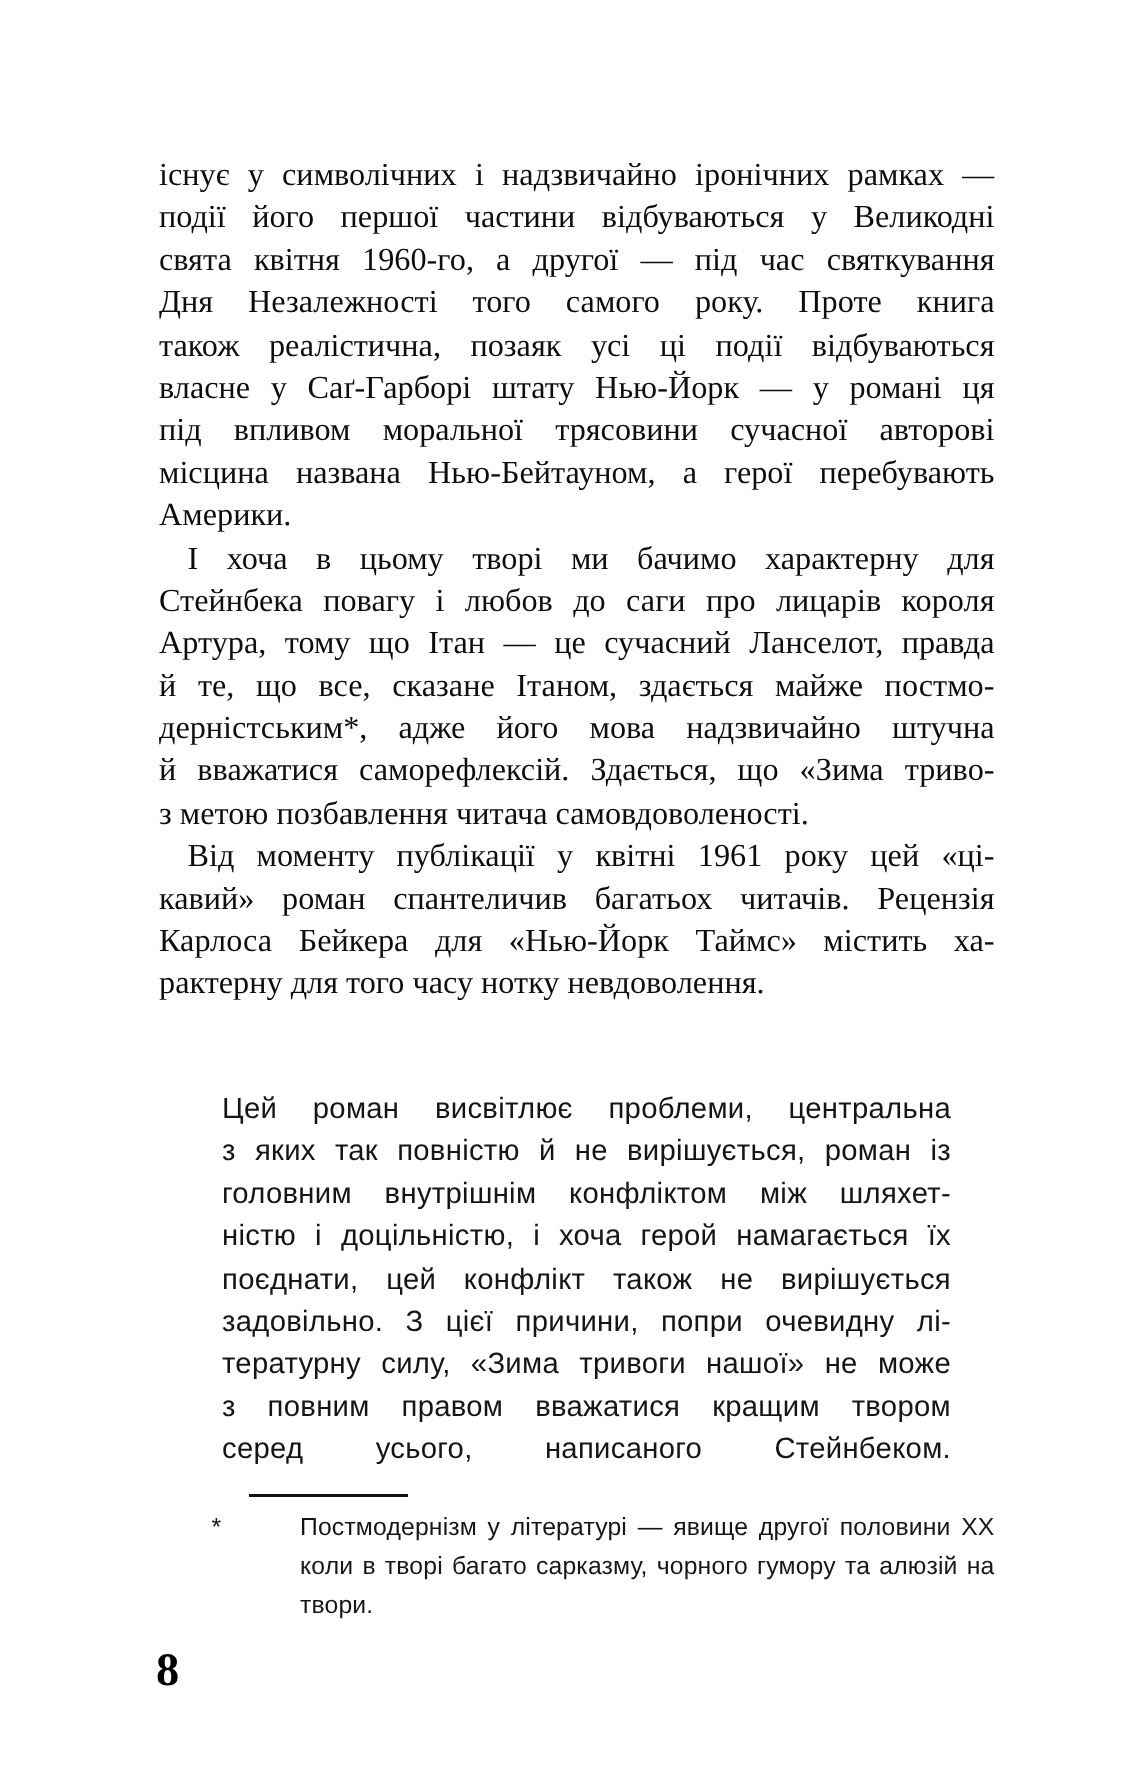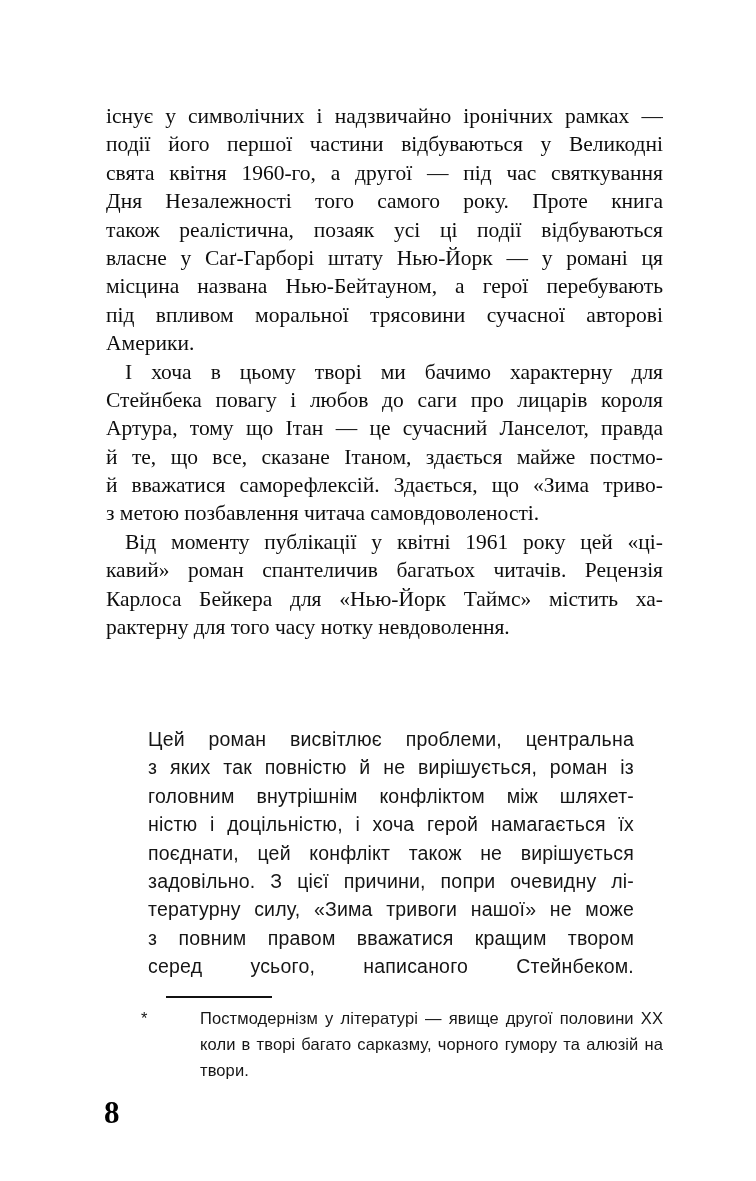--- a/index.html
+++ b/index.html
@@ -115,27 +115,28 @@
 <div class="page">
 
   <div class="body-text serif">
 
   <div class="line">існує у символічних і надзвичайно іронічних рамках —</div>
       <div class="line">події його першої частини відбуваються у Великодні</div>
       <div class="line">свята квітня 1960-го, а другої — під час святкування</div>
       <div class="line">Дня Незалежності того самого року. Проте книга</div>
       <div class="line">також реалістична, позаяк усі ці події відбуваються</div>
       <div class="line">власне у Саґ-Гарборі штату Нью-Йорк — у романі ця</div>
+      <div class="line">під впливом моральної трясовини сучасної авторові</div>
       <div class="line">місцина названа Нью-Бейтауном, а герої перебувають</div>
-      <div class="line">під впливом моральної трясовини сучасної авторові</div>
       <div class="line last">Америки.</div>
       <div class="line indent">І хоча в цьому творі ми бачимо характерну для</div>
       <div class="line">Стейнбека повагу і любов до саги про лицарів короля</div>
       <div class="line">Артура, тому що Ітан — це сучасний Ланселот, правда</div>
       <div class="line">й те, що все, сказане Ітаном, здається майже постмо-</div>
+      <div class="line">дерністським*, адже його мова надзвичайно штучна</div>
       <div class="line">й вважатися саморефлексій. Здається, що «Зима триво-</div>
       <div class="line last">з метою позбавлення читача самовдоволеності.</div>
       <div class="line indent">Від моменту публікації у квітні 1961 року цей «ці-</div>
       <div class="line">кавий» роман спантеличив багатьох читачів. Рецензія</div>
       <div class="line">Карлоса Бейкера для «Нью-Йорк Таймс» містить ха-</div>
       <div class="line last">рактерну для того часу нотку невдоволення.</div>
     </div>
 
   <div class="quote sans">
 

